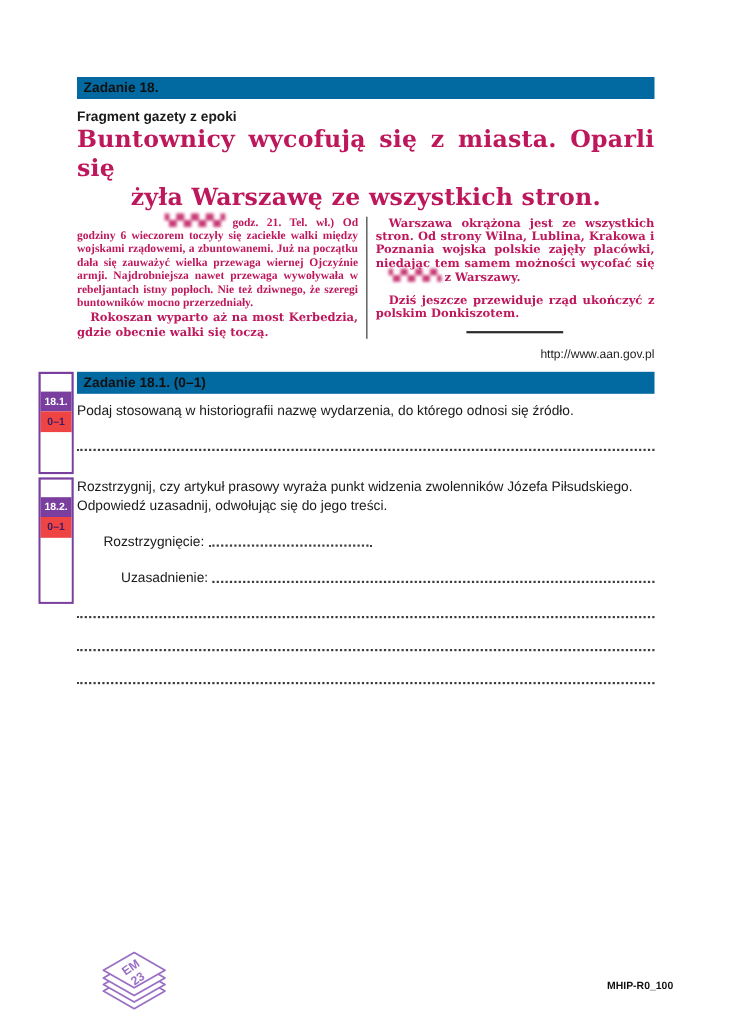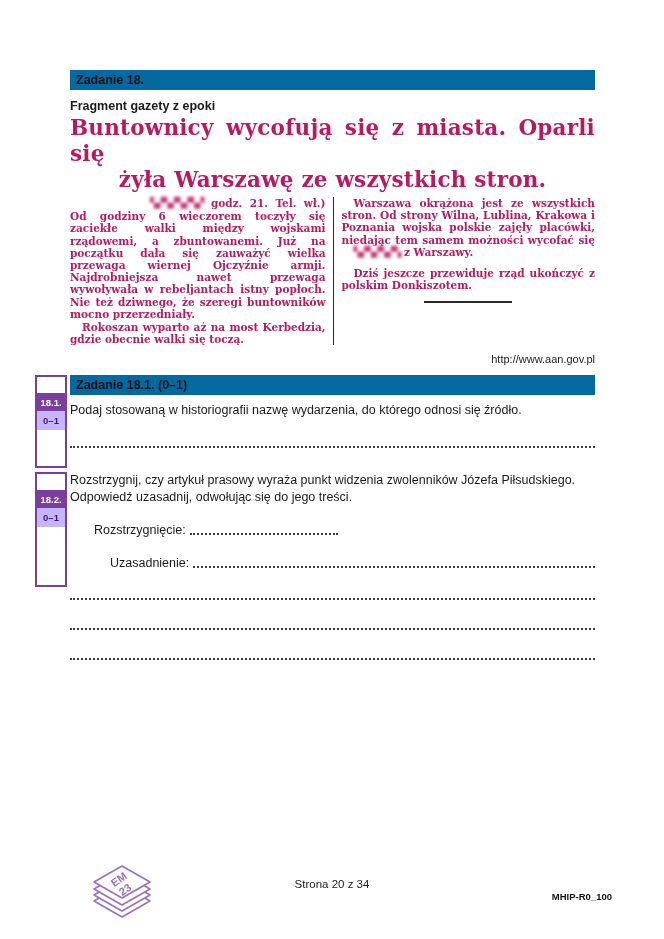--- a/index.html
+++ b/index.html
@@ -20,21 +20,21 @@
   
   .newspaper { margin-top:2px; font-family:"DejaVu Serif", serif; color:#be185d; }
   .headline { font-weight:bold; font-size:21.5px; line-height:26px; letter-spacing:0.2px; }
   .headline-just { text-align:justify; text-align-last:justify; }
   .headline-center { text-align:center; }
   .np-cols { display:flex; margin-top:4px; }
   .np-col { width:50%; font-size:10.5px; font-weight:bold; line-height:12.2px; text-align:justify; }
   .np-col-left { padding-right:7px; }
   .np-col-right { border-left:1.5px solid #2a2a2a; padding-left:8px; }
   .np-p { text-indent:12px; }
-  .np-p-date { text-indent:40px; }
+  .np-p-date { text-indent:40px;font-family:Liberation Serif, serif; }
   .np-p + .np-p { margin-top:1px; }
   .np-col-right .np-p + .np-p { margin-top:8px; }
   .smudge {
     filter:blur(1.4px); opacity:0.85; letter-spacing:-1px; font-size:10px;
     display:inline-block; transform:translateY(-1px);
   }
   .np-rule { width:88px; height:2px; background:#2a2a2a; margin:10px auto 0 auto; }
 
   .source-url { margin-top:8px; text-align:right; font-size:11px; color:#222; }
 
@@ -44,21 +44,21 @@
   .task-2 { margin-top:24px; }
   .tab {
     position:absolute; left:-35px; top:0; width:32px;
     border:2px solid #7a3f9e; background:#fff;
   }
   .tab-num {
     background:#7a3f9e; color:#ffffff; font-size:9.5px; font-weight:bold;
     text-align:center; padding:4px 0 3px 0;margin-top:16px;
   }
   .tab-pts {
-    background:#c4b5fd; color:#3d1a66; font-size:9.5px; font-weight:bold;
+    background:#ef4444; color:#3d1a66; font-size:9.5px; font-weight:bold;
     text-align:center; padding:4px 0 4px 0;
   }
   .tab-box-1 { height:36px; background:#fff; }
   .tab-box-2 { height:58px; background:#fff; }
 
   .question { margin-top:7px; font-size:12.5px; font-weight:normal; line-height:17.5px; }
 
   .dotline { border-bottom:2px dotted #3c3c3c; height:1px; }
   .answer-line { margin-top:26px; }
   .answer-row { display:flex; align-items:flex-end; font-size:12.5px; }
@@ -146,15 +146,14 @@
         <path d="M34 18 L62 34 L34 50 L6 34 Z"></path>
         <path d="M34 12 L62 28 L34 44 L6 28 Z"></path>
         <path d="M34 5 L62 21 L34 37 L6 21 Z"></path>
       </g>
       <g fill="#9a6fc4" font-family="Liberation Sans, sans-serif" font-size="11" font-weight="bold">
         <text x="23" y="24" transform="rotate(-35 28 20)">EM</text>
         <text x="31" y="33" transform="rotate(-35 36 29)">23</text>
       </g>
     </svg>
   </div>
-  <div class="footer-page">Strona 20 z 34</div>
   <div class="footer-code">MHIP-R0_100</div>
 </div>
 
 </body></html>

